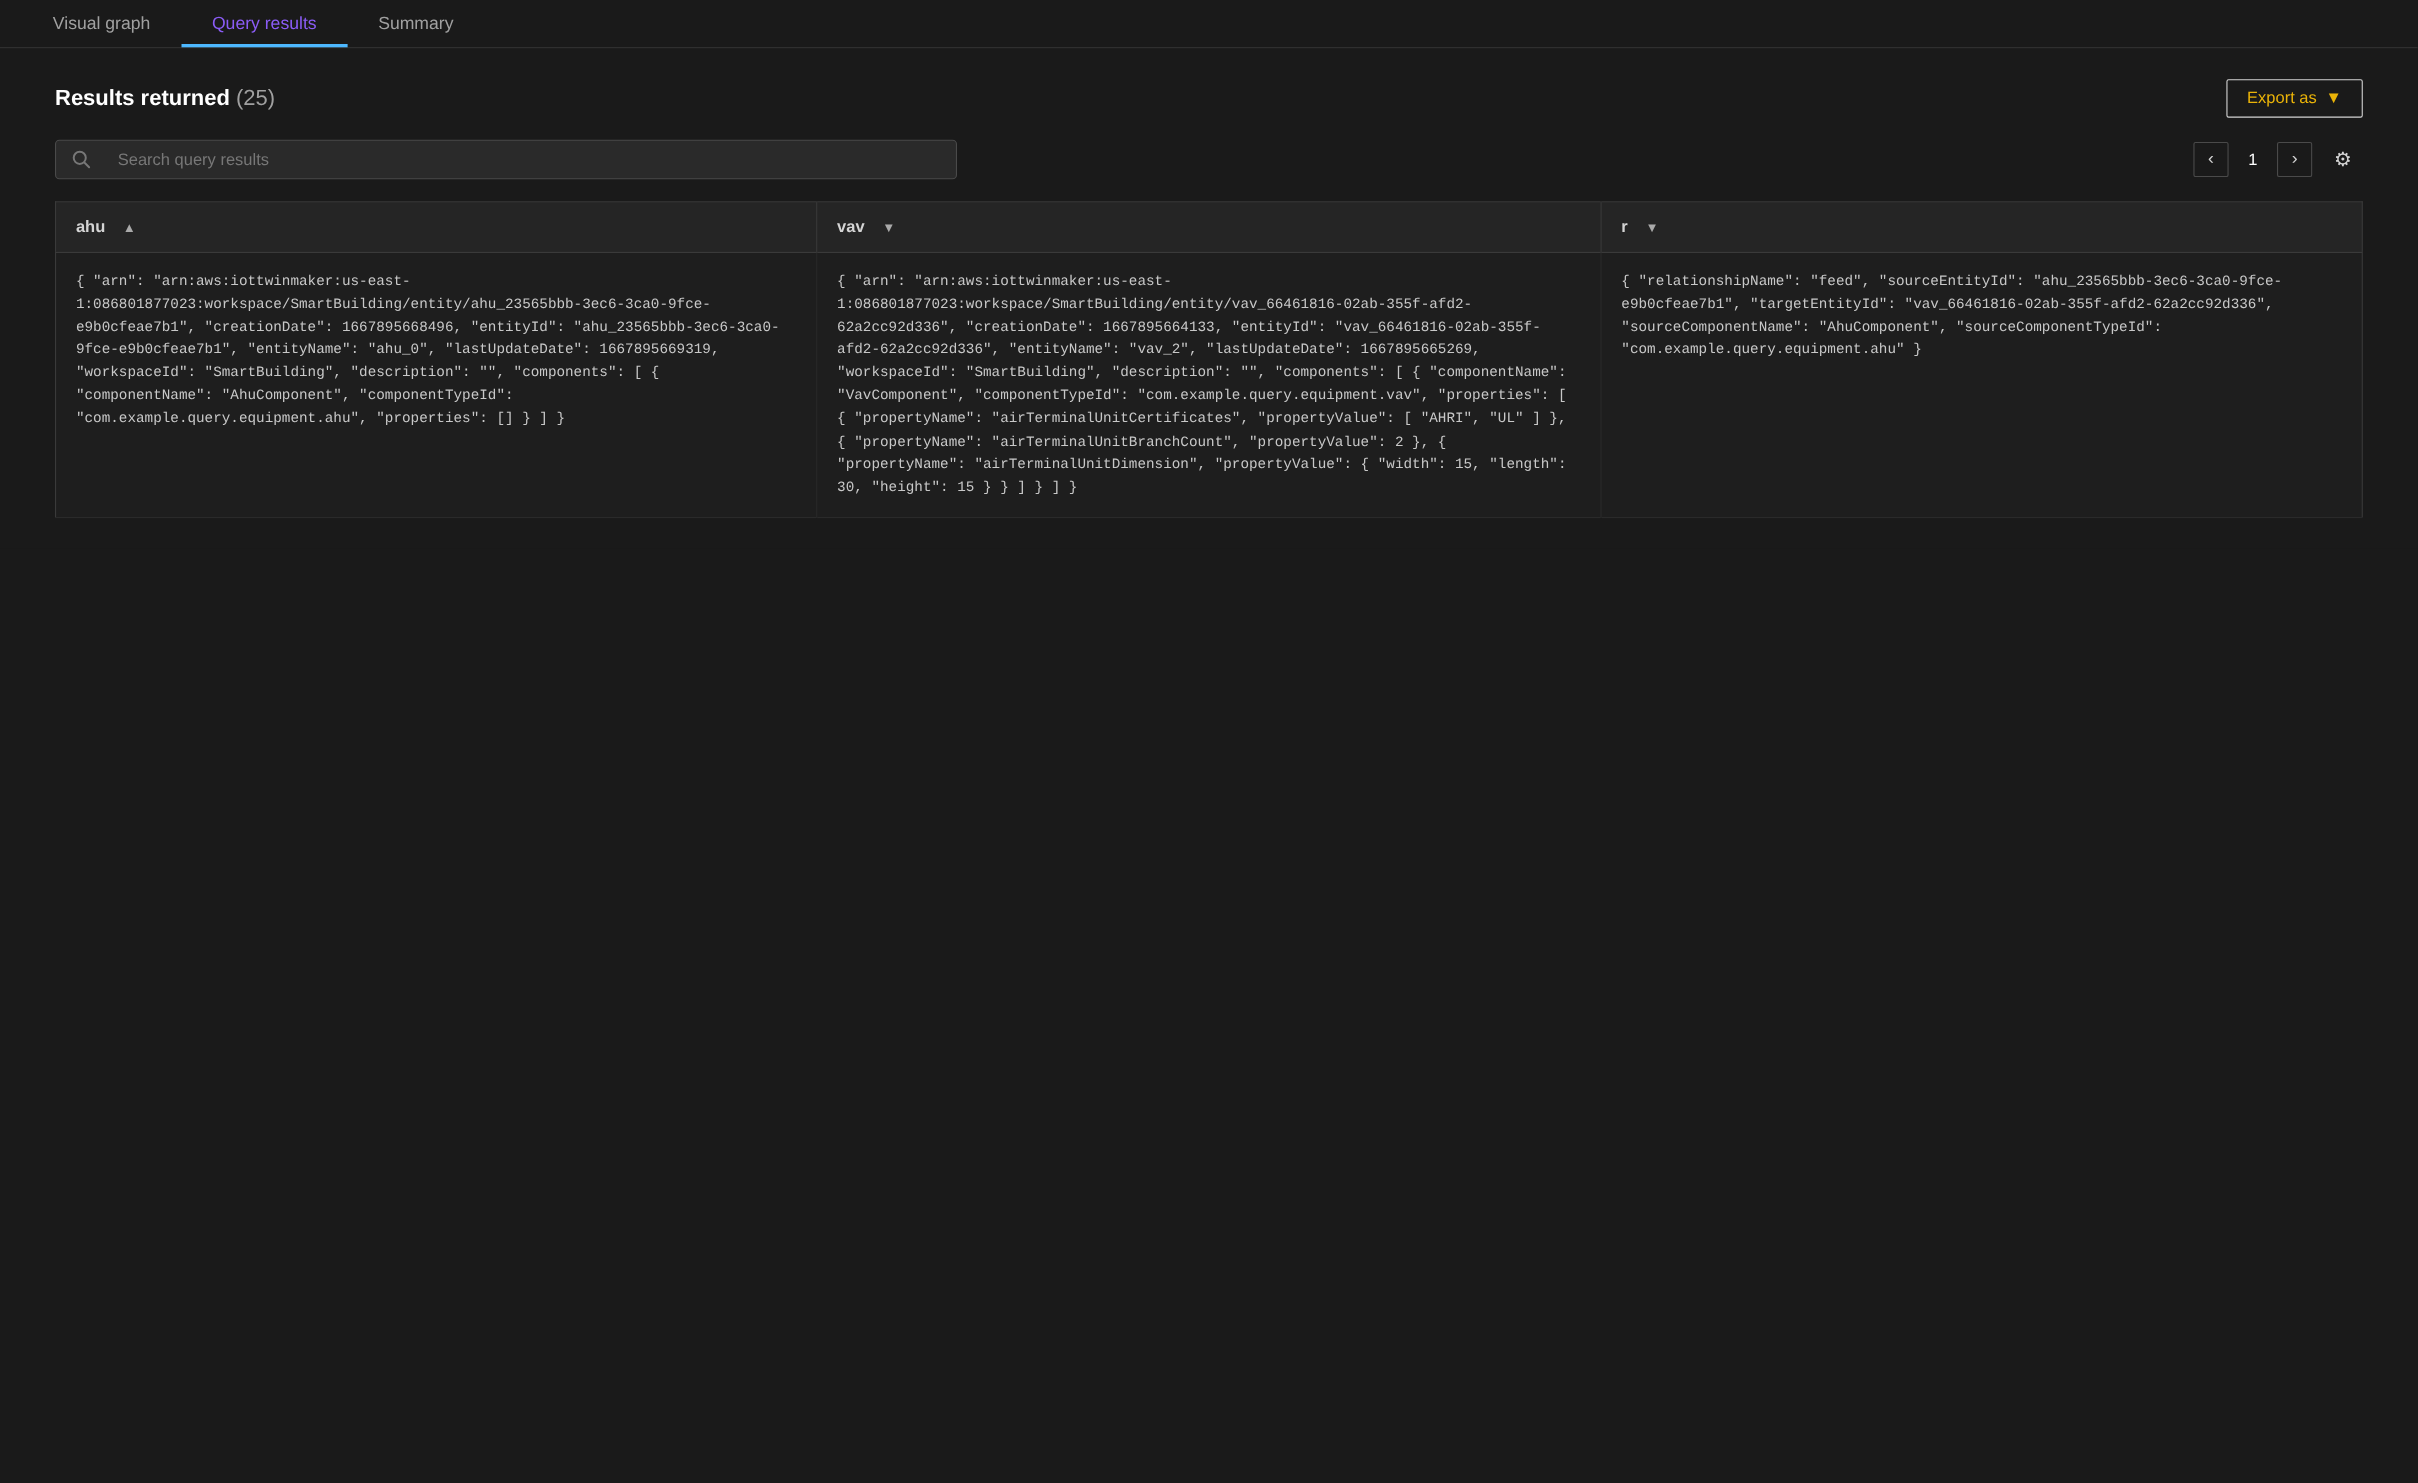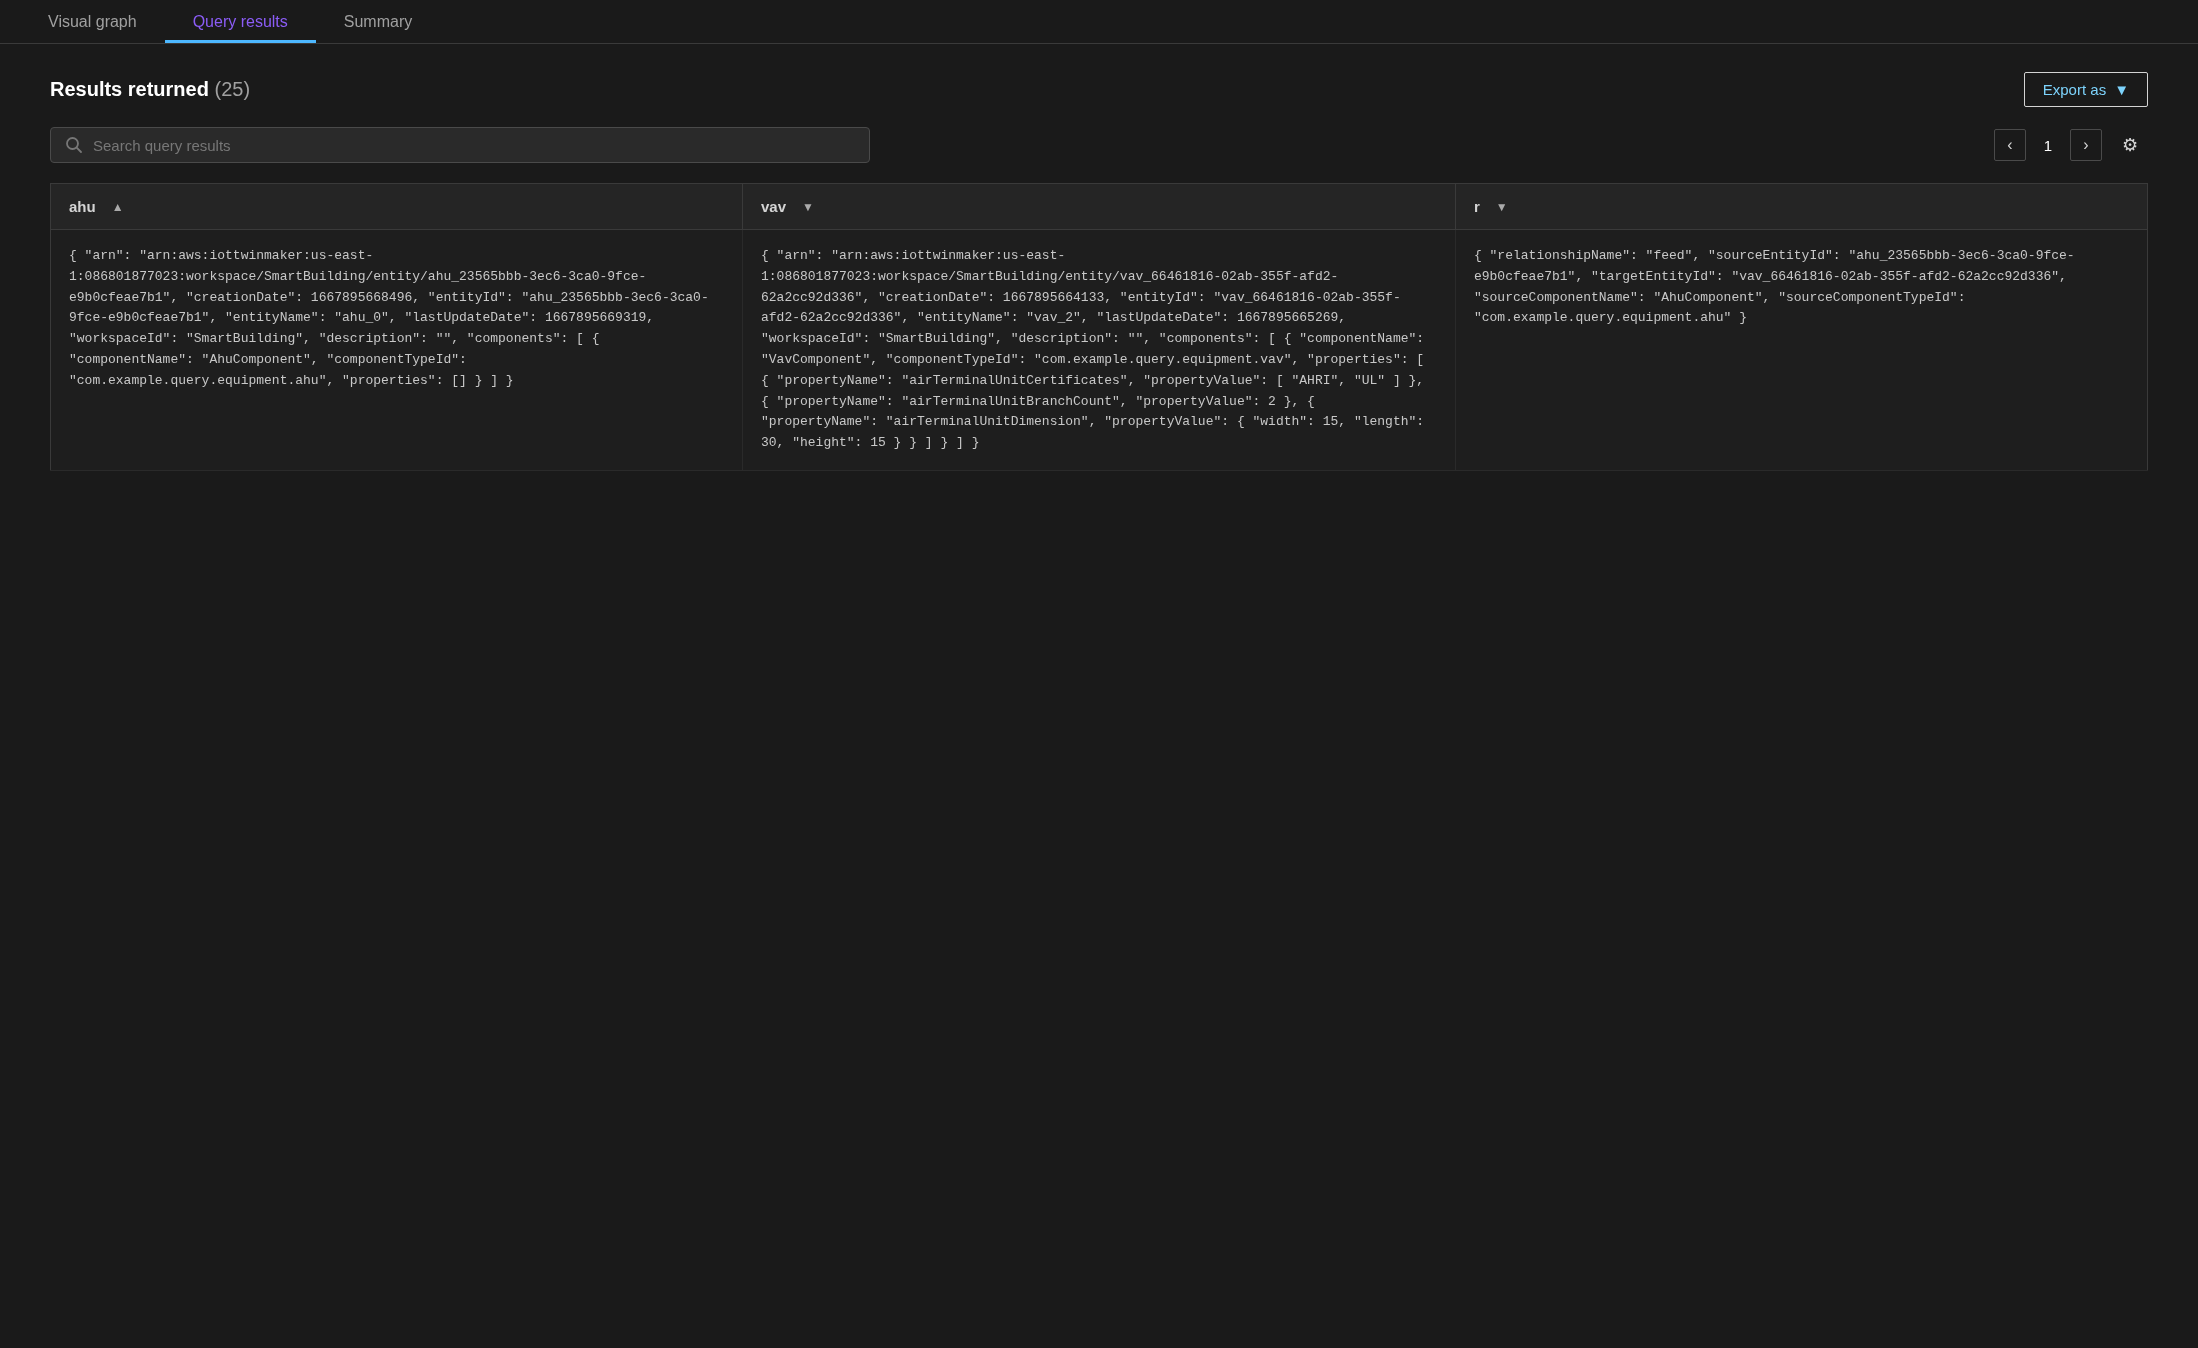--- a/index.html
+++ b/index.html
@@ -78,21 +78,21 @@
       color: #a0a0a0;
       font-weight: 400;
     }
 
     .export-button {
       display: flex;
       align-items: center;
       gap: 8px;
       background-color: transparent;
       border: 1.5px solid #d4d4d4;
-      color: #7dd3fc;
+      color: #eab308;
       padding: 8px 18px;
       font-size: 15px;
       font-weight: 500;
       cursor: pointer;
       border-radius: 2px;
     }
 
     
     .search-bar-container {
       display: flex;
@@ -102,21 +102,21 @@
     }
 
     .search-input-wrapper {
       display: flex;
       align-items: center;
       background-color: #2a2a2a;
       border: 1px solid #4a4a4a;
       border-radius: 4px;
       padding: 8px 14px;
       width: 820px;
-      gap: 10px;
+      gap: 24px;
     }
 
     .search-input-wrapper input {
       background: transparent;
       border: none;
       outline: none;
       color: #d4d4d4;
       font-size: 15px;
       width: 100%;
     }

